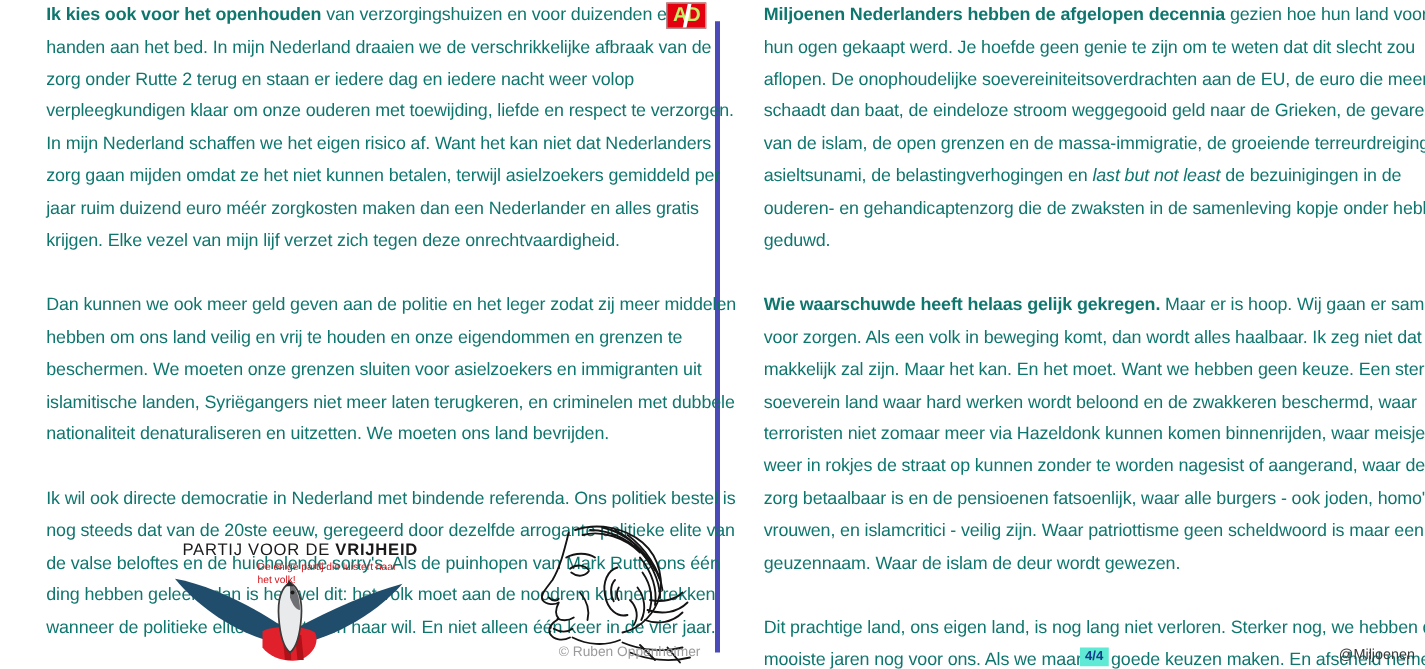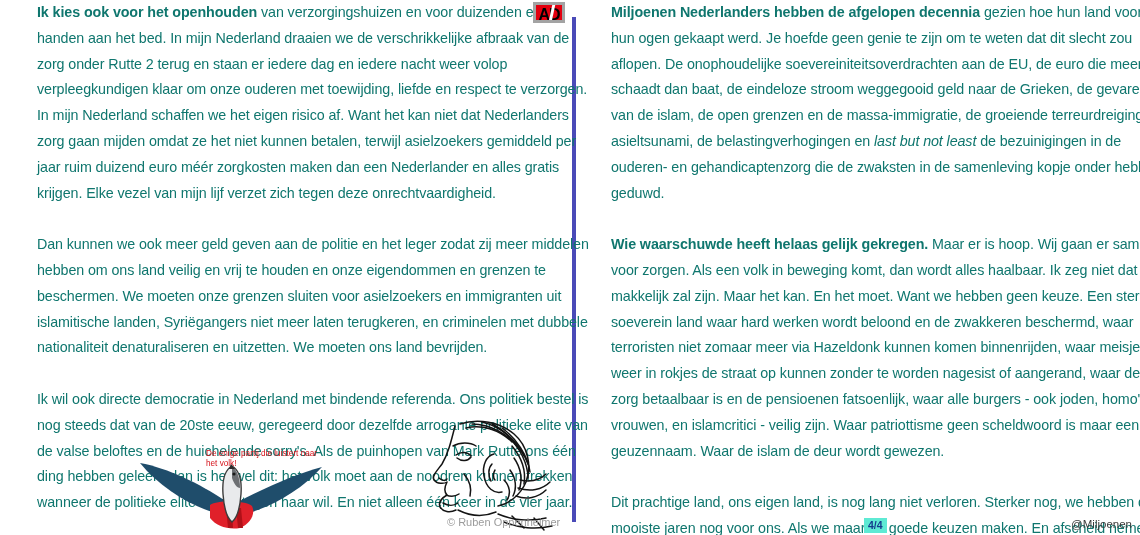--- a/index.html
+++ b/index.html
@@ -50,23 +50,23 @@
   }
 
   
   .ad-logo {
     position: absolute;
     left: 533px;
     top: 2px;
     width: 32px;
     height: 21px;
     background: #e3000f;
-    border: 3px solid #a3a3a3;
+    border: 1px solid #a3a3a3;
     box-sizing: border-box;
-    color: #000000;
+    color: #bef264;
     font-weight: bold;
     font-size: 16px;
     line-height: 19px;
     text-align: center;
     letter-spacing: -1px;
     font-family: "Liberation Sans", sans-serif;
     overflow: hidden;
   }
   .ad-logo .slash {
     position: absolute;
@@ -182,20 +182,21 @@
     <p class="para"><span>Dit prachtige land, ons eigen land, is nog lang niet verloren. Sterker nog, we hebben de mooiste jaren nog voor ons. Als we maar de goede keuzen maken. En afscheid nemen van de wegkijkers en weggevers van Nederland. Het is tijd voor de bevrijding! Laten we ons land samen terugveroveren.</span></p>
 
   </div>
 
   <div class="ad-logo">
     <span>AD</span>
     <span class="slash"></span>
   </div>
 
   <div class="pvv">
+    <div class="pvv-title"><span>PARTIJ VOOR DE </span><span class="strong">VRIJHEID</span></div>
 
     <div class="pvv-tag">De enige partij die luistert naar het volk!</div>
 
     <svg class="pvv-bird" viewBox="0 0 186 72">
 
       <path d="M2 5 C 30 10, 62 26, 86 42 L 92 58 C 62 54, 26 34, 2 5 Z" fill="#1f4d6b"></path>
 
       <path d="M184 9 C 158 16, 126 30, 100 44 L 94 59 C 124 54, 160 36, 184 9 Z" fill="#1f4d6b"></path>
 
       <path d="M72 47 C 80 42, 106 42, 114 48 C 118 56, 112 66, 102 70 C 90 72, 78 68, 72 60 Z" fill="#e0202a"></path>

